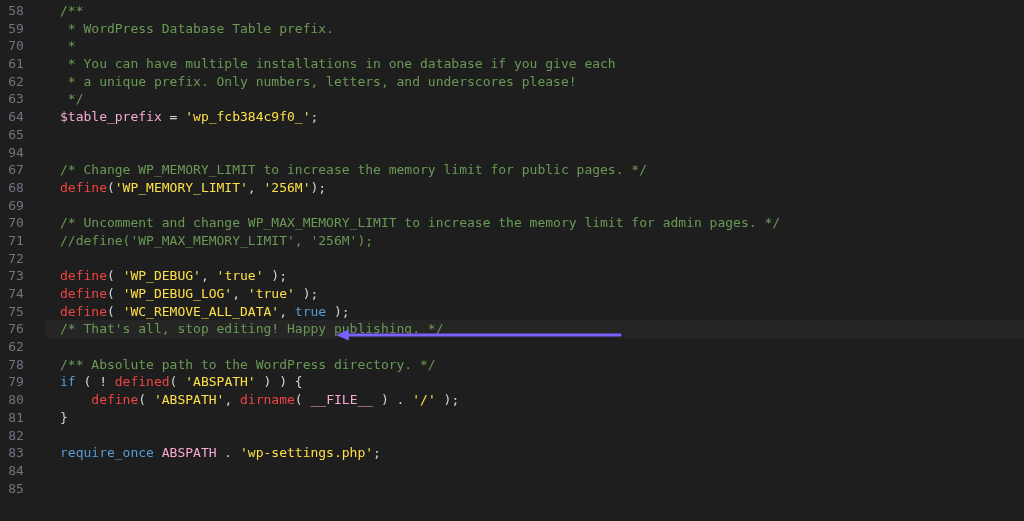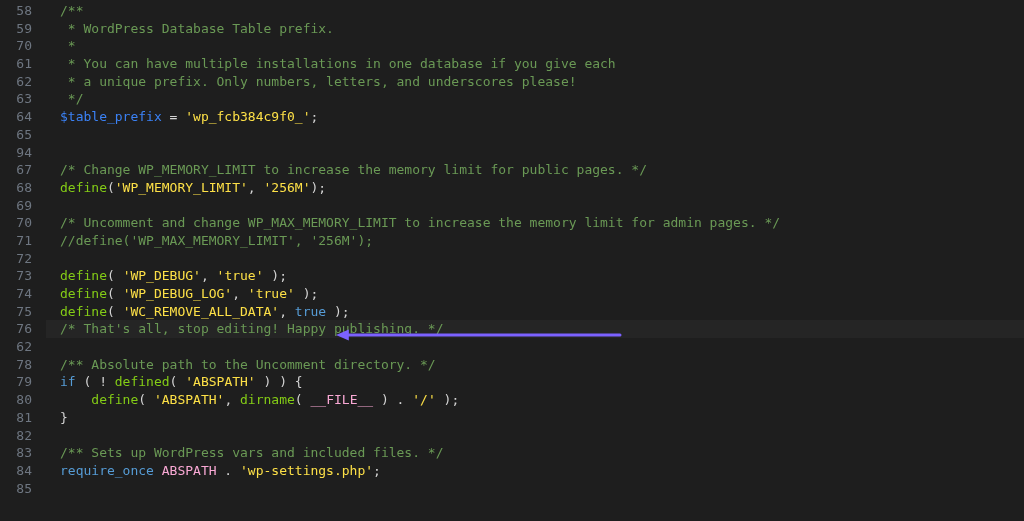--- a/index.html
+++ b/index.html
@@ -15,21 +15,21 @@
   }
   .editor {
     display: flex;
     position: relative;
     width: 100%;
     height: 100%;
   }
   .gutter {
     width: 46px;
     padding-top: 2px;
-    text-align: right;
+    text-align: center;
     color: #6e7681;
     user-select: none;
     background: #1e1e1e;
   }
   .gutter div {
     padding-right: 14px;
     height: 17.7px;
   }
   .code {
     flex: 1;
@@ -37,25 +37,25 @@
     position: relative;
   }
   .row {
     height: 17.7px;
     white-space: pre;
     padding-left: 14px;
     position: relative;
   }
   .hl { background: rgba(255,255,255,0.03); }
   .c-comment  { color: #6a9955; }
-  .c-variable { color: #3b82f6; text-align: center; }
+  .c-variable { color: #f9a8d4; text-align: center; }
   .c-string   { color: #fde047; }
   .c-keyword  { color: #569cd6; }
   .c-const    { color: #f9a8d4; }
-  .c-func     { color: #84cc16; }
+  .c-func     { color: #ef4444; }
   .c-punct    { color: #d4d4d4; }
   .c-plain    { color: #d4d4d4; }
   .arrow {
     position: absolute;
     pointer-events: none;
     z-index: 5;
   }
 </style>
 </head>
 <body>
@@ -105,26 +105,25 @@
       <div class="row"><span class="c-func">define</span><span class="c-punct">(</span><span class="c-string">'WP_MEMORY_LIMIT'</span><span class="c-punct">, </span><span class="c-string">'256M'</span><span class="c-punct">);</span></div>
       <div class="row"></div>
       <div class="row"><span class="c-comment">/* Uncomment and change WP_MAX_MEMORY_LIMIT to increase the memory limit for admin pages. */</span></div>
       <div class="row"><span class="c-comment">//define('WP_MAX_MEMORY_LIMIT', '256M');</span></div>
       <div class="row"></div>
       <div class="row"><span class="c-func">define</span><span class="c-punct">( </span><span class="c-string">'WP_DEBUG'</span><span class="c-punct">, </span><span class="c-string">'true'</span><span class="c-punct"> );</span></div>
       <div class="row"><span class="c-func">define</span><span class="c-punct">( </span><span class="c-string">'WP_DEBUG_LOG'</span><span class="c-punct">, </span><span class="c-string">'true'</span><span class="c-punct"> );</span></div>
       <div class="row"><span class="c-func">define</span><span class="c-punct">( </span><span class="c-string">'WC_REMOVE_ALL_DATA'</span><span class="c-punct">, </span><span class="c-keyword">true</span><span class="c-punct"> );</span></div>
       <div class="row hl"><span class="c-comment">/* That's all, stop editing! Happy publishing. */</span></div>
       <div class="row"></div>
-      <div class="row"><span class="c-comment">/** Absolute path to the Uncomment directory. */</span></div>
+      <div class="row"><span class="c-comment">/** Absolute path to the WordPress directory. */</span></div>
       <div class="row"><span class="c-keyword">if</span><span class="c-punct"> ( ! </span><span class="c-func">defined</span><span class="c-punct">( </span><span class="c-string">'ABSPATH'</span><span class="c-punct"> ) ) {</span></div>
       <div class="row"><span class="c-plain">    </span><span class="c-func">define</span><span class="c-punct">( </span><span class="c-string">'ABSPATH'</span><span class="c-punct">, </span><span class="c-func">dirname</span><span class="c-punct">( </span><span class="c-const">__FILE__</span><span class="c-punct"> ) . </span><span class="c-string">'/'</span><span class="c-punct"> );</span></div>
       <div class="row"><span class="c-punct">}</span></div>
       <div class="row"></div>
-      <div class="row"><span class="c-comment">/** Sets up WordPress vars and included files. */</span></div>
       <div class="row"><span class="c-keyword">require_once</span><span class="c-punct"> </span><span class="c-const">ABSPATH</span><span class="c-punct"> . </span><span class="c-string">'wp-settings.php'</span><span class="c-punct">;</span></div>
       <div class="row"></div>
     </div>
   <svg class="arrow" width="1024" height="521">
       <line x1="620" y1="335" x2="344" y2="335" stroke="#7b61ff" stroke-width="3" stroke-linecap="round"></line>
       <polygon points="336,335 348.8,329.4 348.8,340.6" fill="#7b61ff"></polygon>
     </svg>
 </div>
 
 </body></html>

